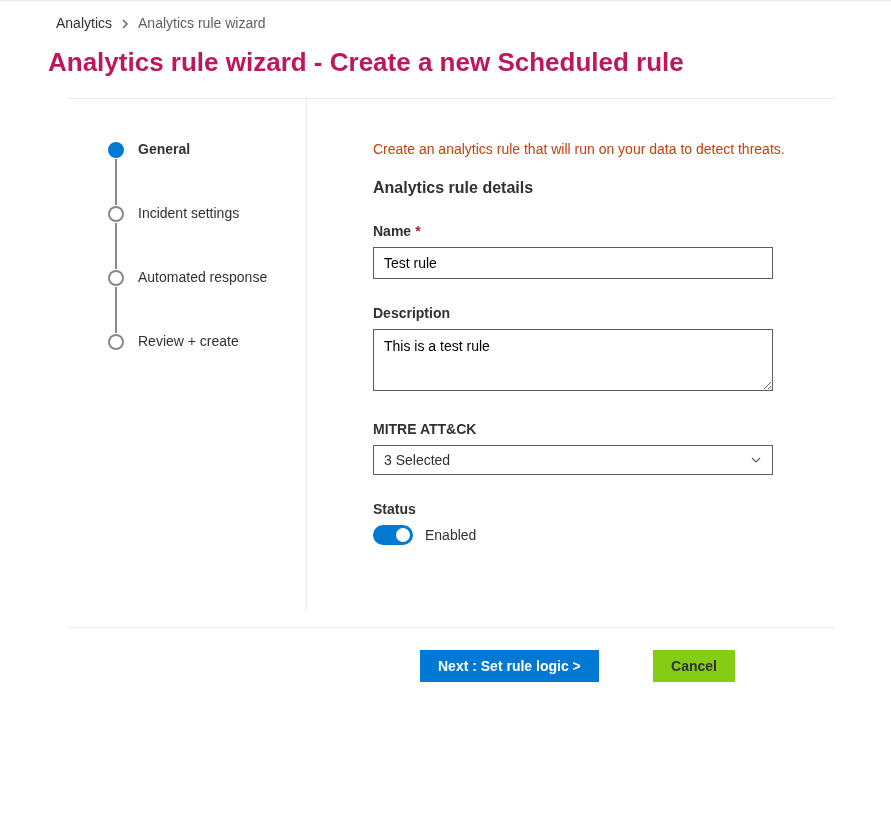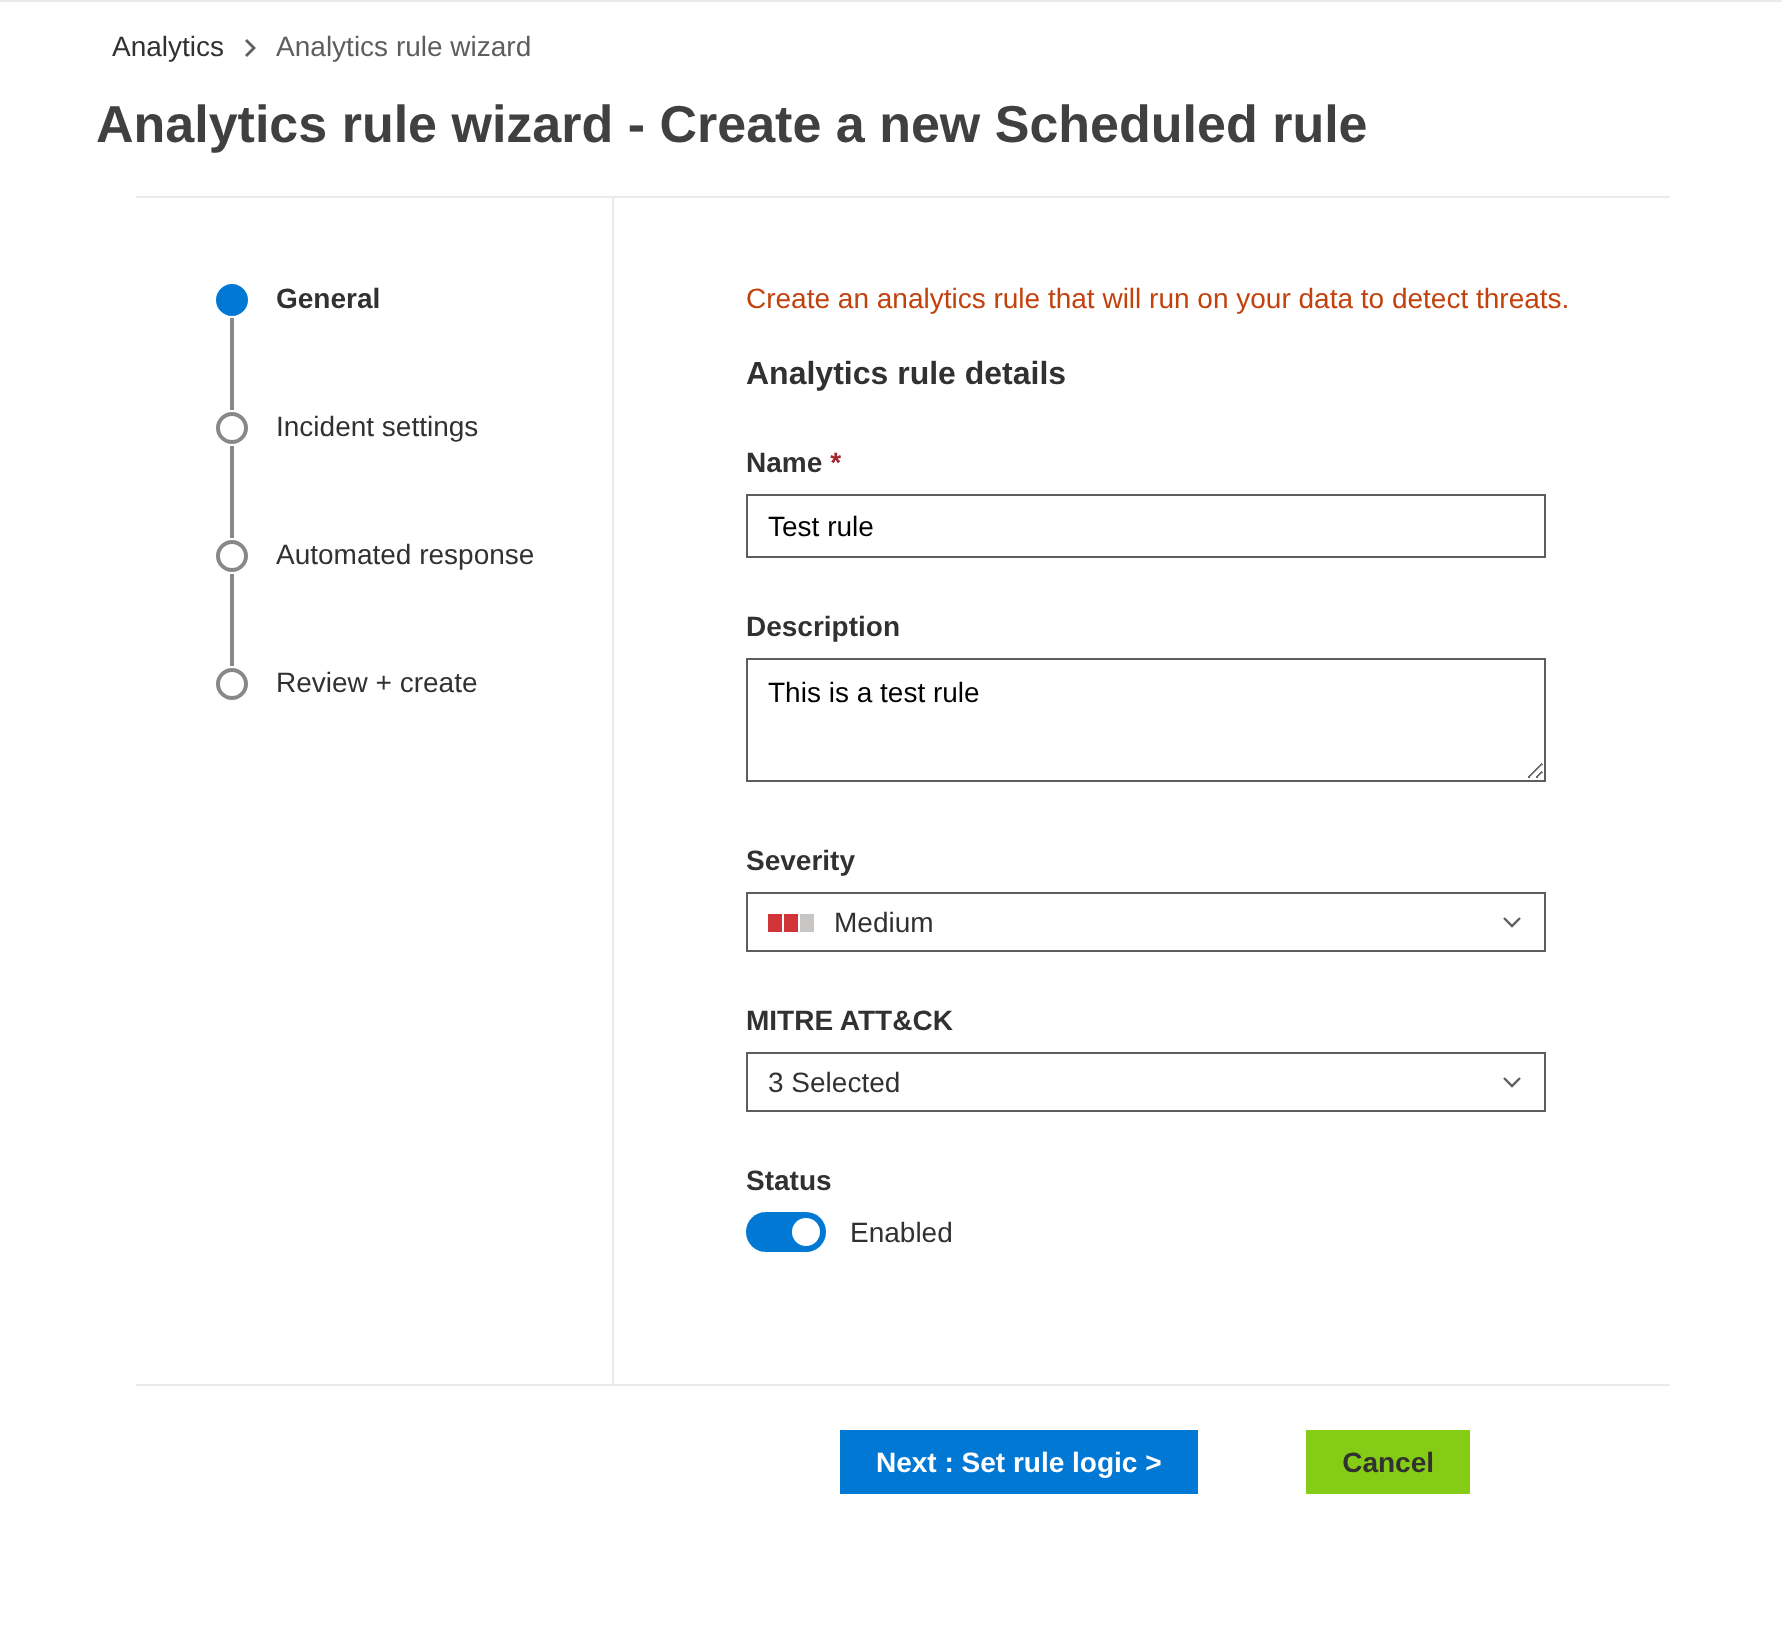--- a/index.html
+++ b/index.html
@@ -5,21 +5,21 @@
   * { box-sizing: border-box; }
   html, body { margin: 0; padding: 0; font-family: "Segoe UI", Arial, sans-serif; color: #323130; background: #fff; }
   .page { width: 891px; min-height: 818px; border-top: 1px solid #edebe9; position: relative; padding: 0; }
 
   
   .breadcrumb { display: flex; align-items: center; gap: 8px; padding: 14px 0 10px 56px; font-size: 14px; color: #605e5c; }
   .breadcrumb .crumb-link { color: #323130; }
   .breadcrumb .chevron svg { vertical-align: middle; }
 
   
-  .title { padding: 6px 0 20px 48px; font-size: 26px; font-weight: 600; color: #404040; }
+  .title { padding: 6px 0 20px 48px; font-size: 26px; font-weight: 600; color: #be185d; }
 
   
   .body { display: flex; border-top: 1px solid #edebe9; margin: 0 56px 0 68px; }
   .sidebar { width: 238px; padding: 42px 0 40px 0; }
   .content { flex: 1; border-left: 1px solid #edebe9; padding: 42px 30px 40px 66px; }
 
   
   .steps { list-style: none; margin: 0; padding: 0; position: relative; }
   .step { display: flex; align-items: flex-start; gap: 14px; position: relative; min-height: 64px; }
   .step:last-child { min-height: 20px; }
@@ -46,21 +46,21 @@
   .sev2 { background: #d13438; }
   .sev3 { background: #c8c6c4; }
   .chev-down svg { display: block; }
 
   .status-row { display: flex; align-items: center; gap: 12px; margin-top: 6px; }
   .toggle { width: 40px; height: 20px; border-radius: 10px; background: #0078d4; position: relative; cursor: pointer; }
   .toggle-knob { width: 14px; height: 14px; background: #fff; border-radius: 50%; position: absolute; right: 3px; top: 3px; }
   .status-text { font-size: 14px; }
 
   
-  .footer { display: flex; justify-content: space-between; align-items: center; padding: 22px 100px 0 352px; margin: 0; border-top: 1px solid #edebe9; margin-left: 68px; margin-right: 56px; gap: 36px; }
+  .footer { display: flex; justify-content: space-between; align-items: center; padding: 22px 100px 0 352px; margin: 16px; border-top: 1px solid #edebe9; margin-left: 68px; margin-right: 56px; gap: 36px; }
   .btn-primary { background: #0078d4; color: #fff; border: none; height: 32px; padding: 0 18px; font-size: 14px; font-weight: 600; cursor: pointer; }
   .btn-secondary { background: #84cc16; color: #323130; border: none; height: 32px; padding: 0 18px; font-size: 14px; font-weight: 600; cursor: pointer; }
 </style>
 </head>
 <body>
 
 <div class="page">
 
   <div class="breadcrumb">
     <span class="crumb-link">Analytics</span>
@@ -112,40 +112,20 @@
         <input class="text-input" type="text" value="Test rule" style="">
       </div>
 
       <div class="field">
         <div class="field-label">
           <span>Description</span>
         </div>
         <textarea class="textarea" style="">This is a test rule</textarea>
       </div>
 
-      <div class="field">
-        <div class="field-label">
-          <span>Severity</span>
-        </div>
-        <div class="select">
-          <span class="left">
-            <span class="sev-bars">
-              <span class="sev-bar sev1"></span>
-              <span class="sev-bar sev2"></span>
-              <span class="sev-bar sev3"></span>
-            </span>
-            <span>Medium</span>
-          </span>
-          <span class="chev-down">
-            <svg width="12" height="12" viewBox="0 0 12 12">
-                <path d="M2 4 L6 8 L10 4" stroke="#605e5c" stroke-width="1.2" fill="none"></path>
-              </svg>
-          </span>
-        </div>
-      </div>
 
       <div class="field">
         <div class="field-label">
           <span>MITRE ATT&amp;CK</span>
         </div>
         <div class="select">
           <span class="left">
             <span>3 Selected</span>
           </span>
           <span class="chev-down">

